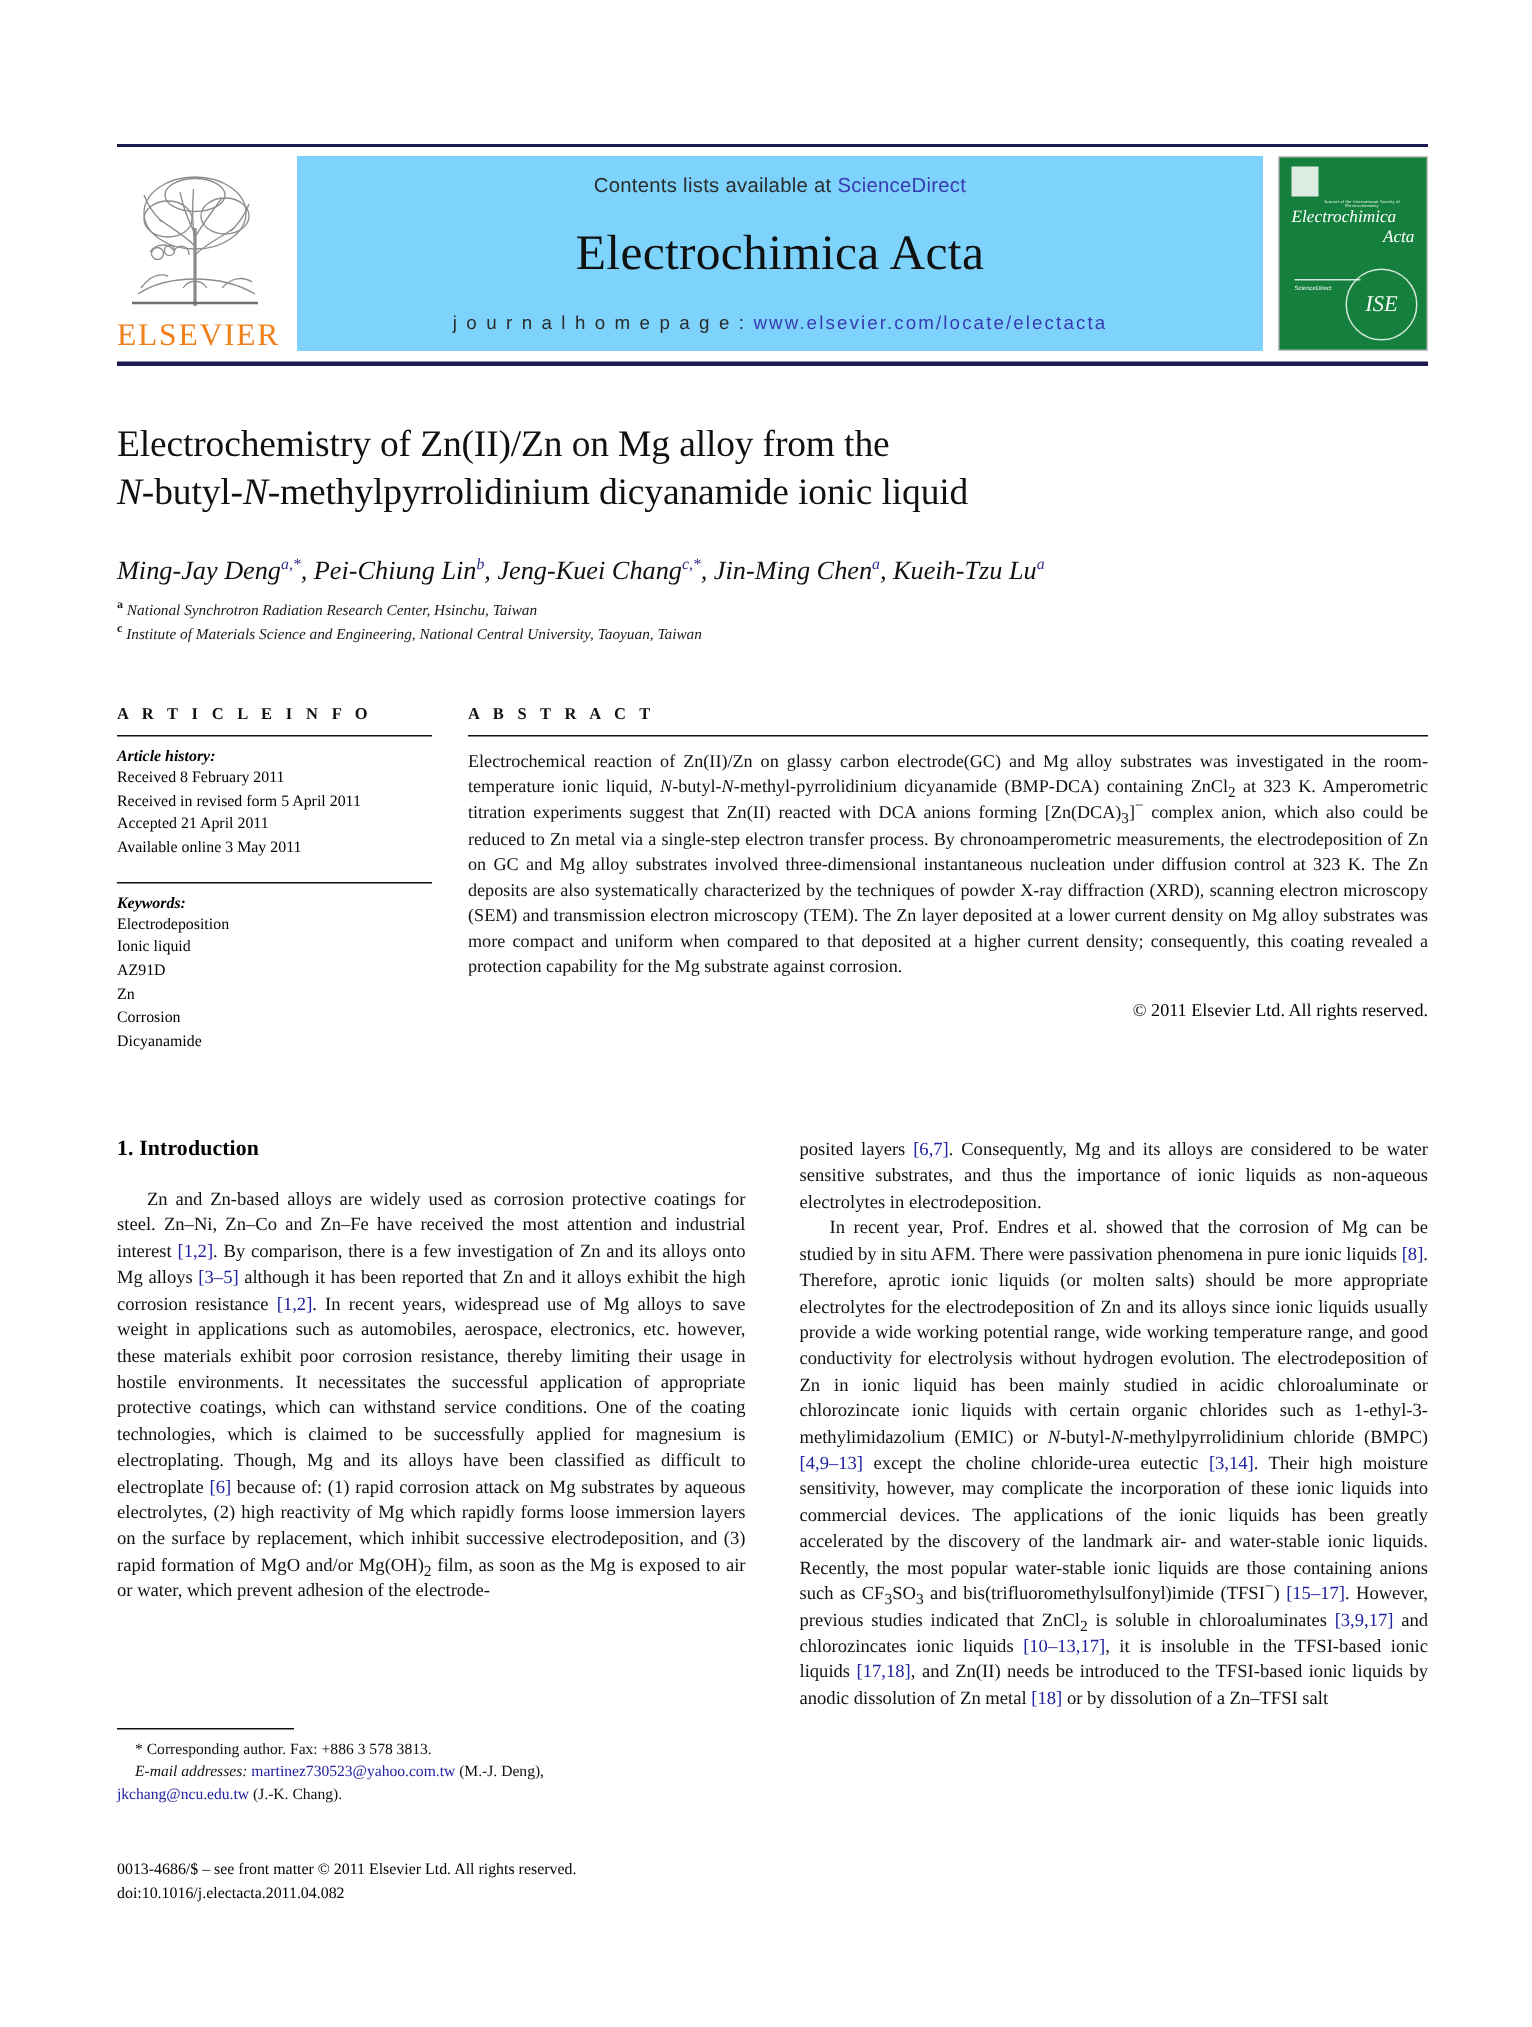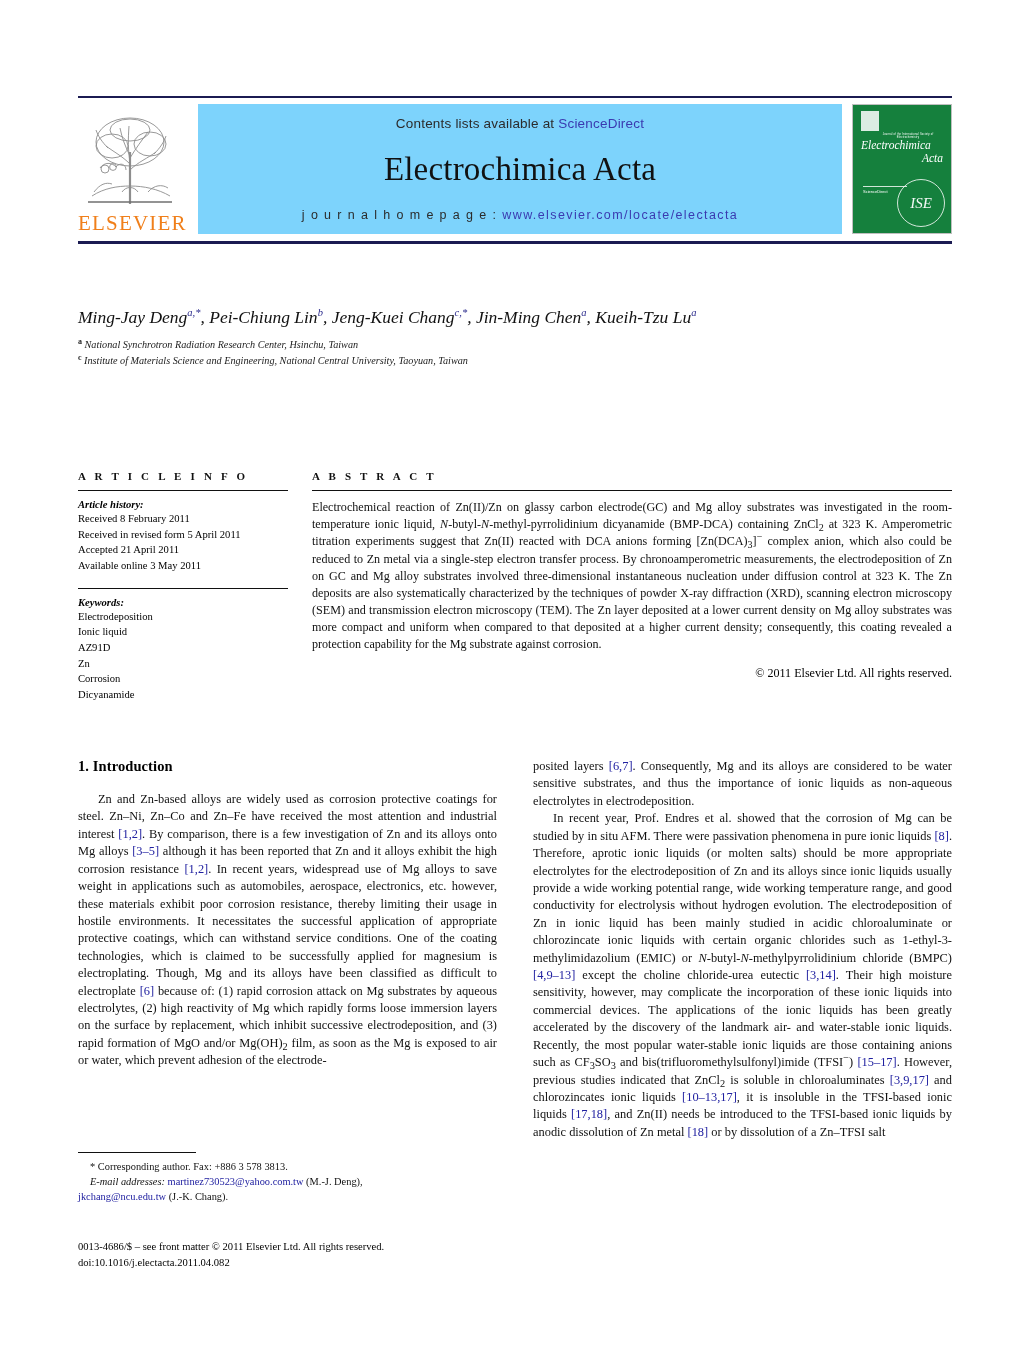--- a/index.html
+++ b/index.html
@@ -407,20 +407,24 @@
         <div class="cover-sd">ScienceDirect</div>
         <div class="ise-seal">ISE</div>
       </div>
 
     </div>
 
     <div class="rule-bottom"></div>
   </div>
 
   <div class="title-block">
+    <h1 class="article-title">
+      <span>Electrochemistry of Zn(II)/Zn on Mg alloy from the</span><br>
+      <span class="ital">N</span><span>-butyl-</span><span class="ital">N</span><span>-methylpyrrolidinium dicyanamide ionic liquid</span>
+    </h1>
 
     <div class="authors">
       <span>Ming-Jay Deng</span><sup>a,*</sup>, <span>Pei-Chiung Lin</span><sup>b</sup>, <span>Jeng-Kuei Chang</span><sup>c,*</sup>, <span>Jin-Ming Chen</span><sup>a</sup>, <span>Kueih-Tzu Lu</span><sup>a</sup>
     </div>
 
     <div class="affils">
       <div><sup>a</sup> <span>National Synchrotron Radiation Research Center, Hsinchu, Taiwan</span></div>
       <div><sup>c</sup> <span>Institute of Materials Science and Engineering, National Central University, Taoyuan, Taiwan</span></div>
     </div>
   </div>

